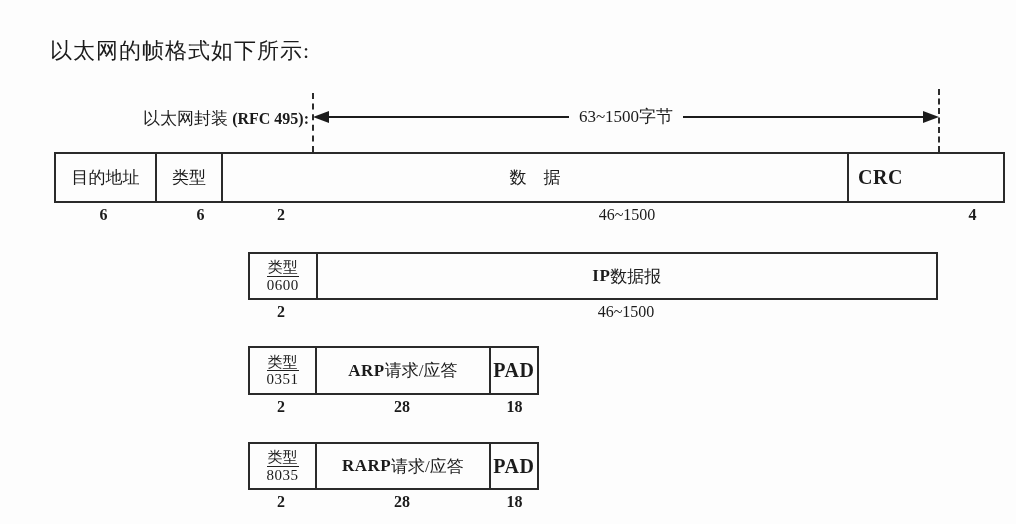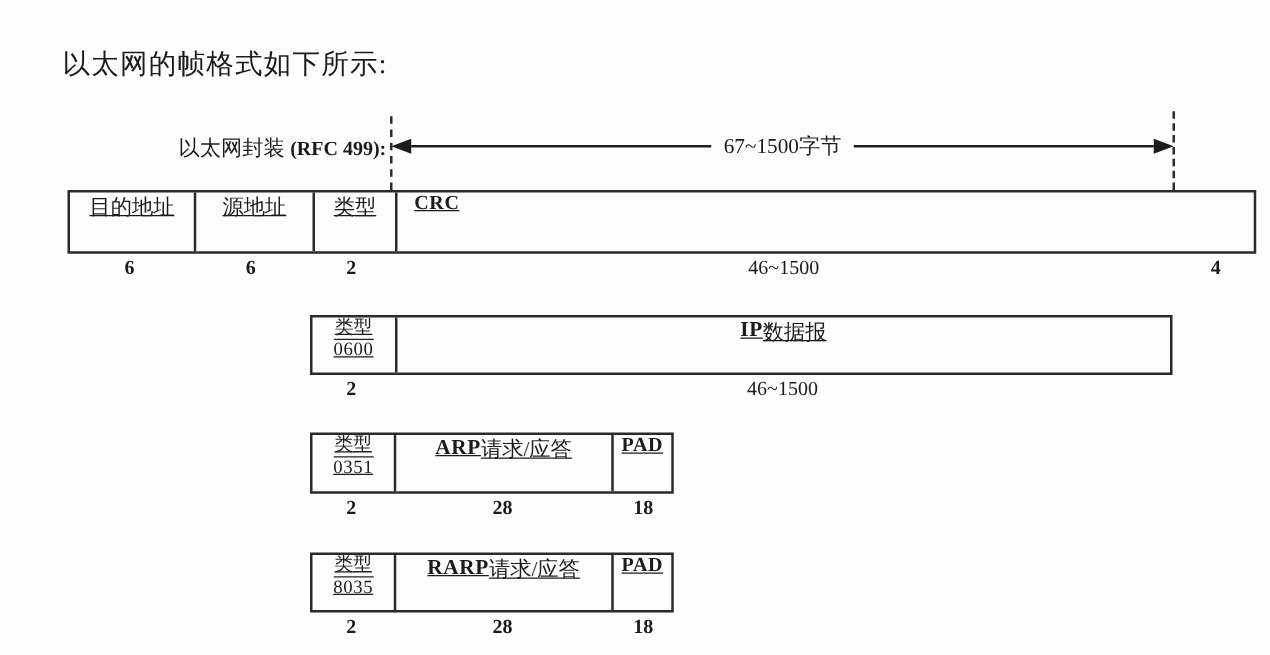--- a/index.html
+++ b/index.html
@@ -44,28 +44,28 @@
   .alabel{padding:0 10px;font-size:17px;white-space:nowrap;position:relative;top:-1px;}
 
   
   .frow{
     display:flex;
     border:2px solid #2a2a2a;
     background:#fdfdfd;
     box-sizing:border-box;
   }
   .cell{
-    display:flex;align-items:flex-start;justify-content:center;
+    display:flex;align-items:center;justify-content:center;
     border-left:2px solid #2a2a2a;
     box-sizing:border-box;
-    font-size:17px;white-space:nowrap;overflow:hidden;text-decoration:underline;
+    font-size:17px;white-space:nowrap;overflow:hidden;
   }
   .cell:first-child{border-left:none;}
   .lat{font-weight:bold;letter-spacing:0.5px;}
-  .smallcaps{font-weight:bold;font-size:16px;letter-spacing:0.5px;}
+  .smallcaps{font-weight:bold;font-size:20px;letter-spacing:0.5px;}
 
   
   .frac{display:flex;flex-direction:column;align-items:center;line-height:1.1;font-size:15px;}
   .frac-top{border-bottom:1.5px solid #222;padding:0 1px;}
   .frac-bot{letter-spacing:0.5px;}
 
   
   .sizerow{display:flex;}
   .scell{
     display:flex;align-items:flex-start;justify-content:center;
@@ -73,43 +73,43 @@
     font-size:16px;line-height:20px;
   }
   .num{font-weight:bold;}
 </style>
 </head>
 <body>
 
 <div class="abs page-title">以太网的帧格式如下所示:</div>
 
 <div class="abs encap">
-  <span>以太网封装 </span><span class="rfc">(RFC 499):</span>
+  <span>以太网封装 </span><span class="rfc">(RFC 495):</span>
 </div>
 
 <div class="abs dash-v" style="left:280px;top:93px;height:59px;"></div>
 <div class="abs dash-v" style="left:906px;top:89px;height:63px;"></div>
 
 <div class="abs arrow">
   <span class="ah ah-left"></span>
   <span class="aline"></span>
-  <span class="alabel">67~1500字节</span>
+  <span class="alabel">63~1500字节</span>
   <span class="aline"></span>
   <span class="ah ah-right"></span>
 </div>
 
 <div class="abs frow" style="left:22px;top:152px;width:951px;height:51px;">
   <div class="cell" style="width:99px;">
       <span>目的地址</span>
     </div>
-  <div class="cell" style="width:95px;">
-      <span>源地址</span>
-    </div>
   <div class="cell" style="width:66px;">
       <span>类型</span>
+    </div>
+  <div class="cell" style="width:626px;">
+      <span>数　据</span>
     </div>
   <div class="cell smallcaps" style="width:65px;">
       <span>CRC</span>
     </div>
 </div>
 <div class="abs sizerow" style="left:22px;top:205px;width:951px;">
   <div class="scell num" style="width:99px;">6</div>
   <div class="scell num" style="width:95px;">6</div>
   <div class="scell num" style="width:66px;">2</div>
   <div class="scell" style="width:626px;">46~1500</div>

